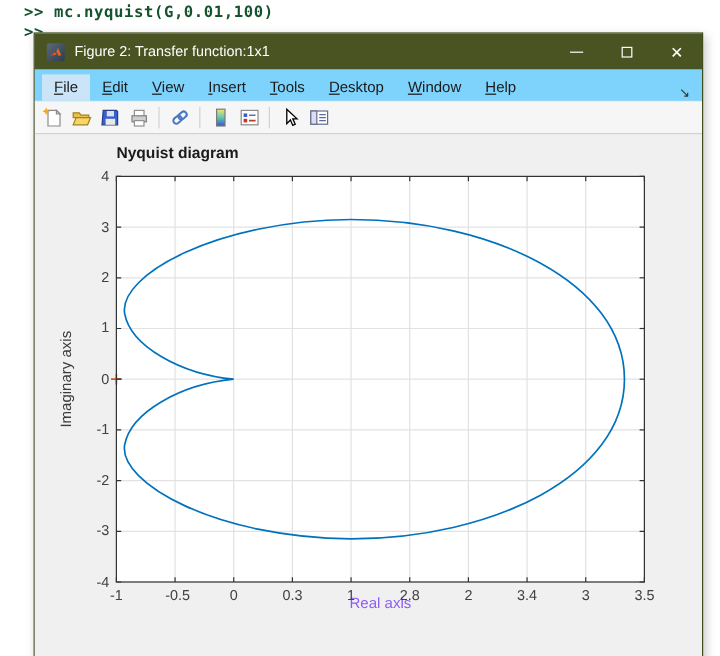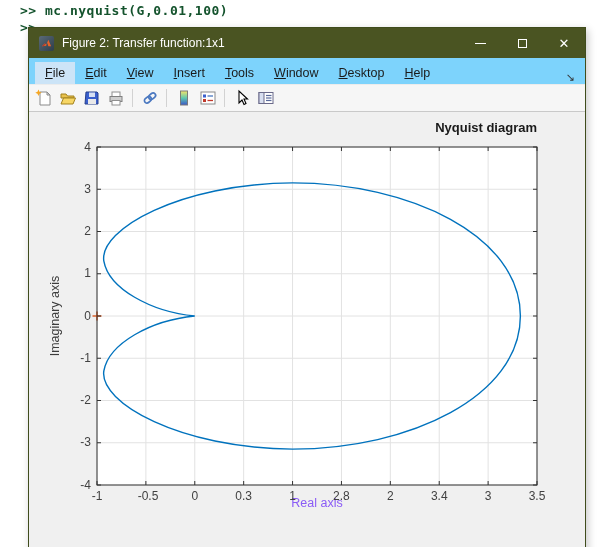--- a/index.html
+++ b/index.html
@@ -42,21 +42,21 @@
   .toolbar { height:27px; flex:0 0 27px; background:#f6f6f6; display:flex;
              align-items:center; padding-left:4px; gap:3px;
              border-bottom:1px solid #c9c9c9; }
   .tool-btn { width:21px; height:22px; display:flex; align-items:center;
               justify-content:center; }
   .tool-sep { width:1px; height:18px; background:#d2d2d2; margin:0 3px; }
 
   
   .canvas { position:relative; flex:1 1 auto; background:#f0f0f0; overflow:hidden; }
   #plot { position:absolute; left:0; top:0; }
-  .chart-title { position:absolute; left:68px; top:8px; width:440px; text-align:right;
+  .chart-title { position:absolute; left:68px; top:8px; width:440px; text-align:left;
                  font-size:13px; font-weight:bold; color:#1a1a1a; }
   .xlabel { position:absolute; left:68px; top:384px; width:440px; text-align:center;
             font-size:12.5px; color:#8b5cf6; }
   .ylabel { position:absolute; left:26px; top:204px; transform:translate(-50%,-50%) rotate(-90deg);
             white-space:nowrap; font-size:12.5px; color:#3c3c3c; }
   .xtick-label { position:absolute; width:44px; text-align:center; top:377px;
                  font-size:12px; color:#414141; }
   .ytick-label { position:absolute; width:30px; text-align:right;
                  font-size:12px; color:#414141; }
 </style>
@@ -89,22 +89,22 @@
     </span>
   </div>
 
   <div class="menubar" id="menubar">
 
     <span class="menu-item highlight"><u>F</u>ile</span>
       <span class="menu-item"><u>E</u>dit</span>
       <span class="menu-item"><u>V</u>iew</span>
       <span class="menu-item"><u>I</u>nsert</span>
       <span class="menu-item"><u>T</u>ools</span>
+      <span class="menu-item"><u>D</u>esktop</span>
       <span class="menu-item"><u>W</u>indow</span>
-      <span class="menu-item"><u>D</u>esktop</span>
       <span class="menu-item"><u>H</u>elp</span>
       <span class="dock-arrow">↘</span>
   </div>
 
   <div class="toolbar">
     <span class="tool-btn">
       <svg width="18" height="18" viewBox="0 0 18 18">
         <path d="M5,3 h7 l3,3 v10 h-10 z" fill="#fff" stroke="#8a8a8a"></path>
         <path d="M12,3 l3,3 h-3 z" fill="#dcdcdc" stroke="#8a8a8a"></path>
         <path d="M3.5,0.5 l1,2.2 2.2,1 -2.2,1 -1,2.2 -1,-2.2 -2.2,-1 2.2,-1 z" fill="#f5a623"></path>

